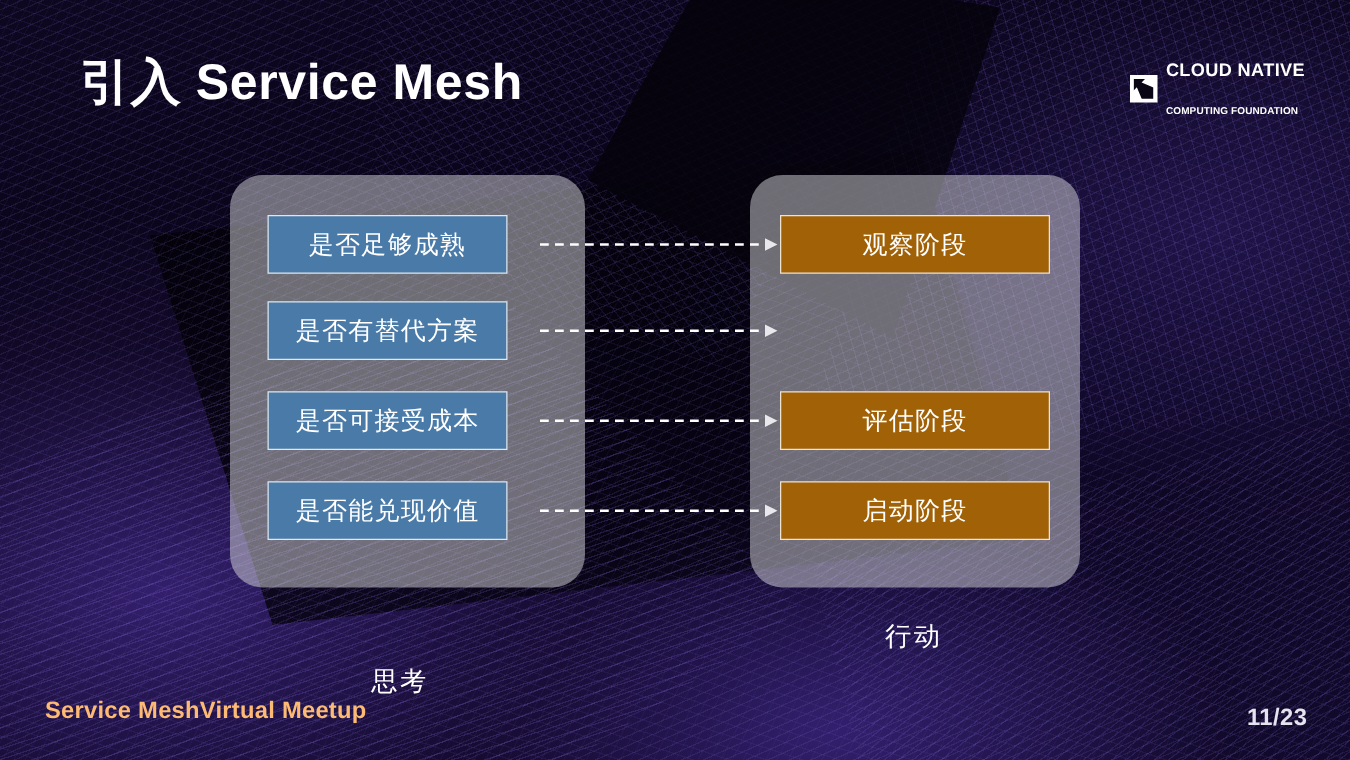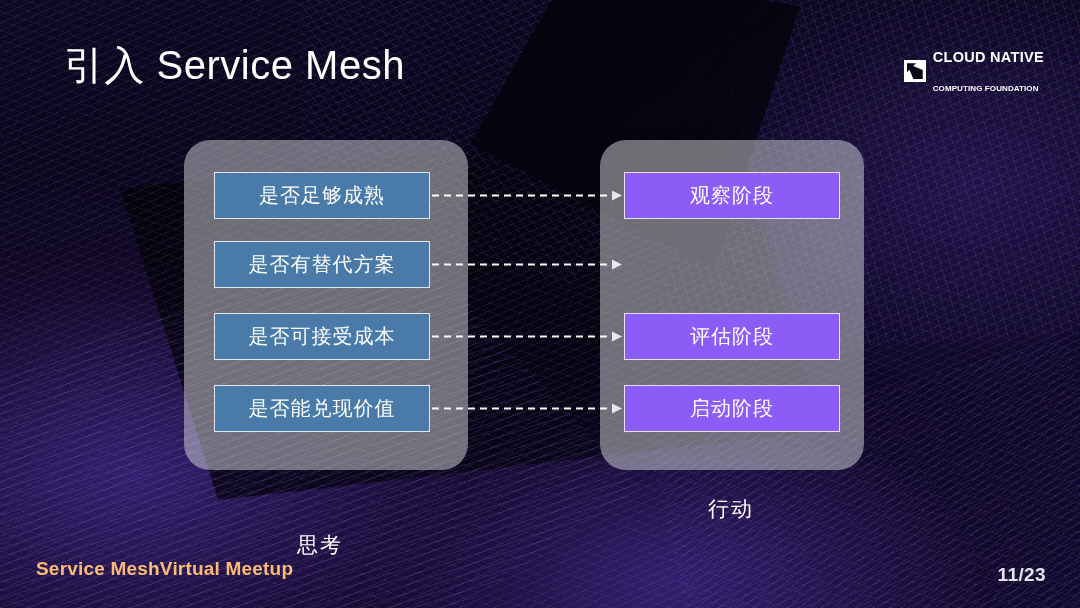--- a/index.html
+++ b/index.html
@@ -104,21 +104,21 @@
     background: linear-gradient(120deg, rgba(3,1,8,0.85), rgba(5,2,12,0.55));
     clip-path: polygon(0% 18%, 88% 0%, 100% 82%, 14% 100%);
   }
 
   
   .slide-title {
     position: absolute;
     left: 64px;
     top: 38px;
     font-size: 40px;
-    font-weight: 400;
+    font-weight: 700;
     color: #ffffff;
     letter-spacing: 0.5px;
     white-space: nowrap;
   }
 
   .logo-row {
     position: absolute;
     right: 36px;
     top: 50px;
     display: flex;
@@ -192,27 +192,27 @@
     align-items: center;
     justify-content: center;
     color: #ffffff;
     font-size: 20px;
     font-weight: 400;
     letter-spacing: 1px;
     box-sizing: border-box;
   }
   .node-think {
     left: 214px;
-    width: 216px;
+    width: 192px;
     background: #4a7ba8;
   }
   .node-act {
     left: 624px;
     width: 216px;
-    background: #8b5cf6;
+    background: #a16207;
   }
   .row-0 { top: 172px; }
   .row-1 { top: 241px; }
   .row-2 { top: 313px; }
   .row-3 { top: 385px; }
 
   .connectors {
     position: absolute;
     left: 0; top: 0;
     width: 1080px; height: 608px;

